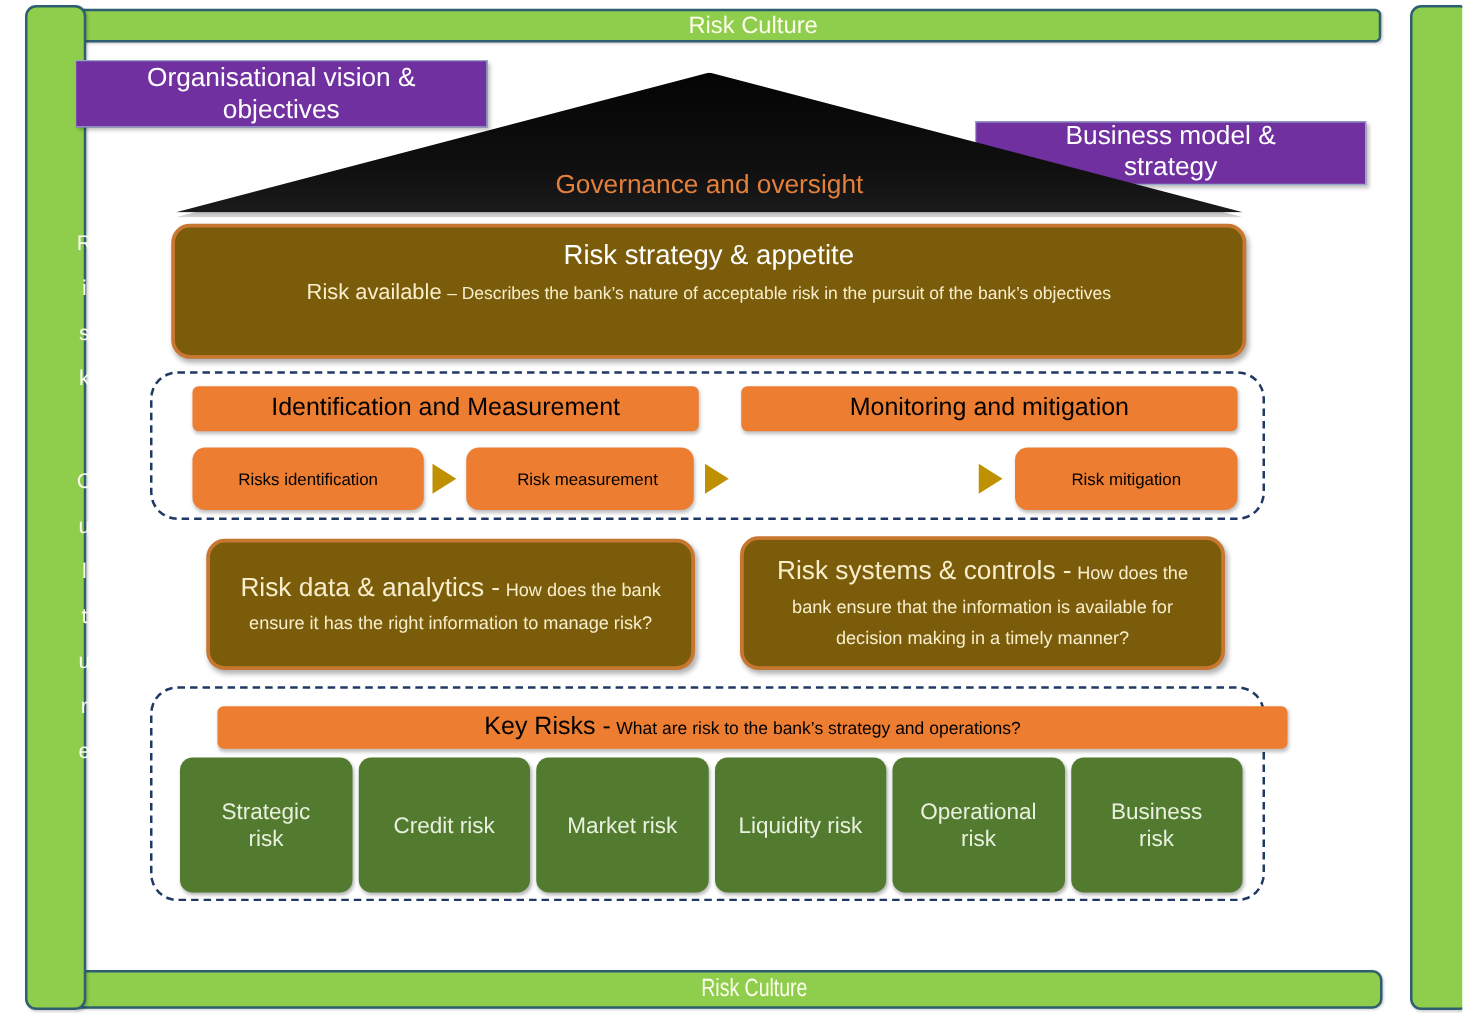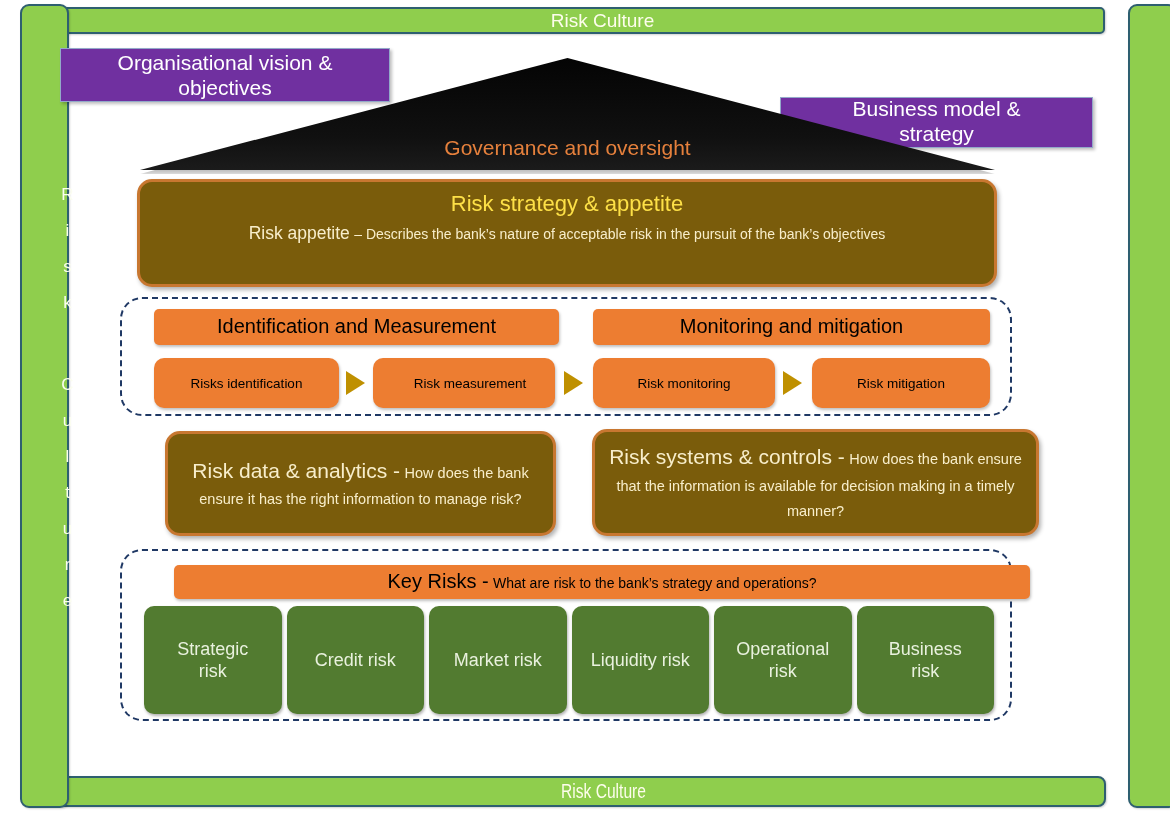--- a/index.html
+++ b/index.html
@@ -40,27 +40,27 @@
     clip-path:polygon(50% 0,100% 100%,0 100%);background:rgba(0,0,0,.28);filter:blur(3px);}
   .tri-label{position:absolute;left:0;bottom:10px;width:100%;text-align:center;
     color:#E5803C;font-size:21px;}
   
   .olive{
     position:absolute;background:#7A5C0B;border:3px solid #C87730;box-sizing:border-box;
     border-radius:15px;color:#F8EECB;text-align:center;
     box-shadow:2px 3px 4px rgba(0,0,0,.3);
   }
   .appetite{left:137px;top:179px;width:860px;height:108px;padding:7px 20px 0 20px;}
-  .ap-title{font-size:22px;color:#fde047;margin:2px 0 4px 0;}
+  .ap-title{font-size:22px;color:#ffffff;margin:2px 0 4px 0;}
   .ap-line{margin:3px 0;line-height:1.45;}
   .ap-strong{font-size:17.5px;}
   .ap-rest{font-size:14px;}
   .olive-mid{display:flex;align-items:center;justify-content:center;padding:6px 14px;}
   .olive-data{left:165px;top:431px;width:391px;height:105px;}
-  .olive-systems{left:592px;top:429px;width:447px;height:107px;justify-content:flex-end;}
+  .olive-systems{left:592px;top:429px;width:388px;height:107px;justify-content:flex-end;}
   .mid-text{line-height:1.55;}
   .mid-strong{font-size:21px;}
   .mid-rest{font-size:14.5px;}
   
   .dashedbox{
     position:absolute;border:2px dashed #1F3864;border-radius:22px;box-sizing:border-box;
   }
   .flow-box{left:120px;top:297px;width:892px;height:119px;}
   .krisk-box{left:120px;top:549px;width:892px;height:172px;}
   
@@ -128,39 +128,36 @@
   </div>
 
   <div class="tri-shadow"></div>
   <div class="triangle">
     <div class="tri-label">Governance and oversight</div>
   </div>
 
   <div class="olive appetite">
     <div class="ap-title">Risk strategy &amp; appetite</div>
     <div class="ap-line">
-      <span class="ap-strong">Risk appetite</span>
+      <span class="ap-strong">Risk available</span>
       <span class="ap-rest">– Describes the bank’s nature of acceptable risk in the pursuit of the bank’s objectives</span>
     </div>
   </div>
 
   <div class="dashedbox flow-box">
     <div class="orange flow-h1">Identification and Measurement</div>
     <div class="orange flow-h2">Monitoring and mitigation</div>
     <div class="orange step step1">
       <span>Risks identification</span>
     </div>
     <span class="arrow arrow1"></span>
     <div class="orange step step2">
       <span>Risk measurement</span>
     </div>
     <span class="arrow arrow2"></span>
-    <div class="orange step step3">
-      <span>Risk monitoring</span>
-    </div>
     <span class="arrow arrow3"></span>
     <div class="orange step step4">
       <span>Risk mitigation</span>
     </div>
   </div>
 
   <div class="olive olive-mid olive-data">
     <div class="mid-text">
       <span class="mid-strong">Risk data &amp; analytics -</span>
       <span class="mid-rest">How does the bank ensure it has the right information to manage risk?</span>

